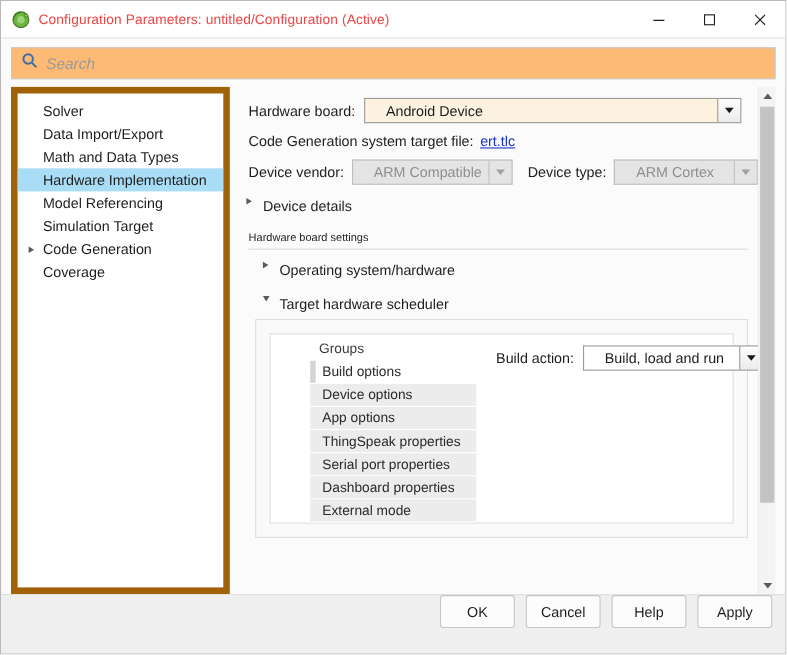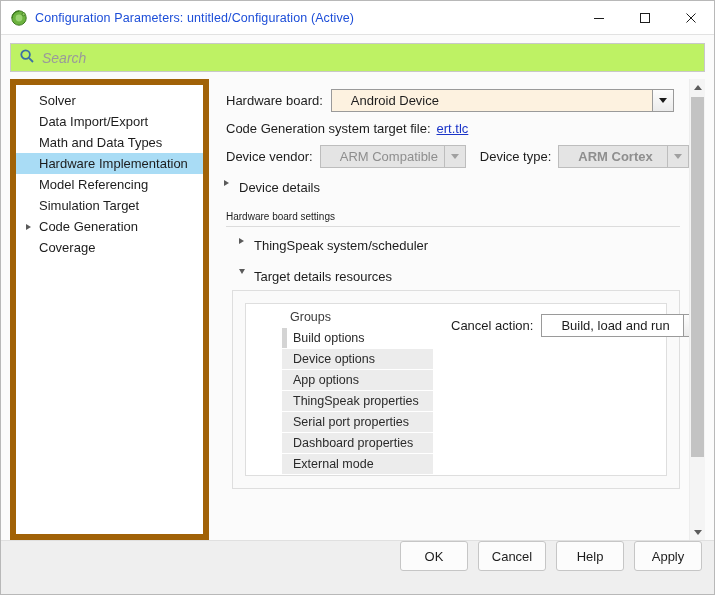--- a/index.html
+++ b/index.html
@@ -36,21 +36,21 @@
   .title-icon {
     width: 18px;
     height: 18px;
     margin-left: 9px;
     margin-right: 7px;
     position: relative;
     flex: none;
   }
   .title-text {
     font-size: 12.5px;
-    color: #1d4ed8;
+    color: #ef4444;
     letter-spacing: 0.1px;
     white-space: nowrap;
   }
   .win-controls {
     position: absolute;
     right: 0;
     top: 0;
     height: 33px;
     display: flex;
   }
@@ -63,21 +63,21 @@
     cursor: default;
   }
 
   
   .search-wrap {
     padding: 8px 9px 7px 9px;
     background: #fbfbfb;
   }
   .search-box {
     height: 29px;
-    background: #bef264;
+    background: #fdba74;
     border: 1px solid #c8c8c8;
     display: flex;
     align-items: center;
     padding-left: 8px;
     box-sizing: border-box;
   }
   .search-box svg { flex: none; }
   .search-input {
     border: 0;
     outline: none;
@@ -472,49 +472,49 @@
 
         <div class="row">
           <span class="lbl">Device vendor:</span>
           <span class="combo disabled" style="margin-left:7px; width:152px;">
             <span class="field">ARM Compatible</span>
             <span class="arrow-btn">
                 <span class="tri"></span>
               </span>
           </span>
           <span class="lbl" style="margin-left:14px;">Device type:</span>
-          <span class="combo disabled" style="margin-left:7px; width:136px;font-weight:bold;">
+          <span class="combo disabled" style="margin-left:7px; width:136px;">
             <span class="field">ARM Cortex</span>
             <span class="arrow-btn">
                 <span class="tri"></span>
               </span>
           </span>
         </div>
 
         <div class="row expander" style="margin-top:12px; margin-left:-2px;">
           <span class="tree-arrow">
               <span class="tri-right"></span>
             </span>
           <span>Device details</span>
         </div>
 
         <div class="section-head">Hardware board settings</div>
 
         <div class="expander os-row">
           <span class="tree-arrow">
               <span class="tri-right"></span>
             </span>
-          <span>ThingSpeak system/scheduler</span>
+          <span>Operating system/hardware</span>
         </div>
 
         <div class="expander thr-row">
           <span class="tree-arrow">
               <span class="tri-down"></span>
             </span>
-          <span>Target details resources</span>
+          <span>Target hardware scheduler</span>
         </div>
 
         <div class="group-outer">
           <div class="group-inner">
             <div class="groups-col">
               <div class="groups-title">Groups</div>
               <div class="group-item selected">
                 <span>Build options</span>
               </div>
               <div class="group-item">
@@ -531,21 +531,21 @@
               </div>
               <div class="group-item">
                 <span>Dashboard properties</span>
               </div>
               <div class="group-item">
                 <span>External mode</span>
               </div>
             </div>
             <div class="detail-col">
               <div class="row">
-                <span class="lbl">Cancel action:</span>
+                <span class="lbl">Build action:</span>
                 <span class="combo plain" style="margin-left:8px;">
                   <span class="field">Build, load and run</span>
                   <span class="arrow-btn">
                       <span class="tri"></span>
                     </span>
                 </span>
               </div>
             </div>
           </div>
         </div>

